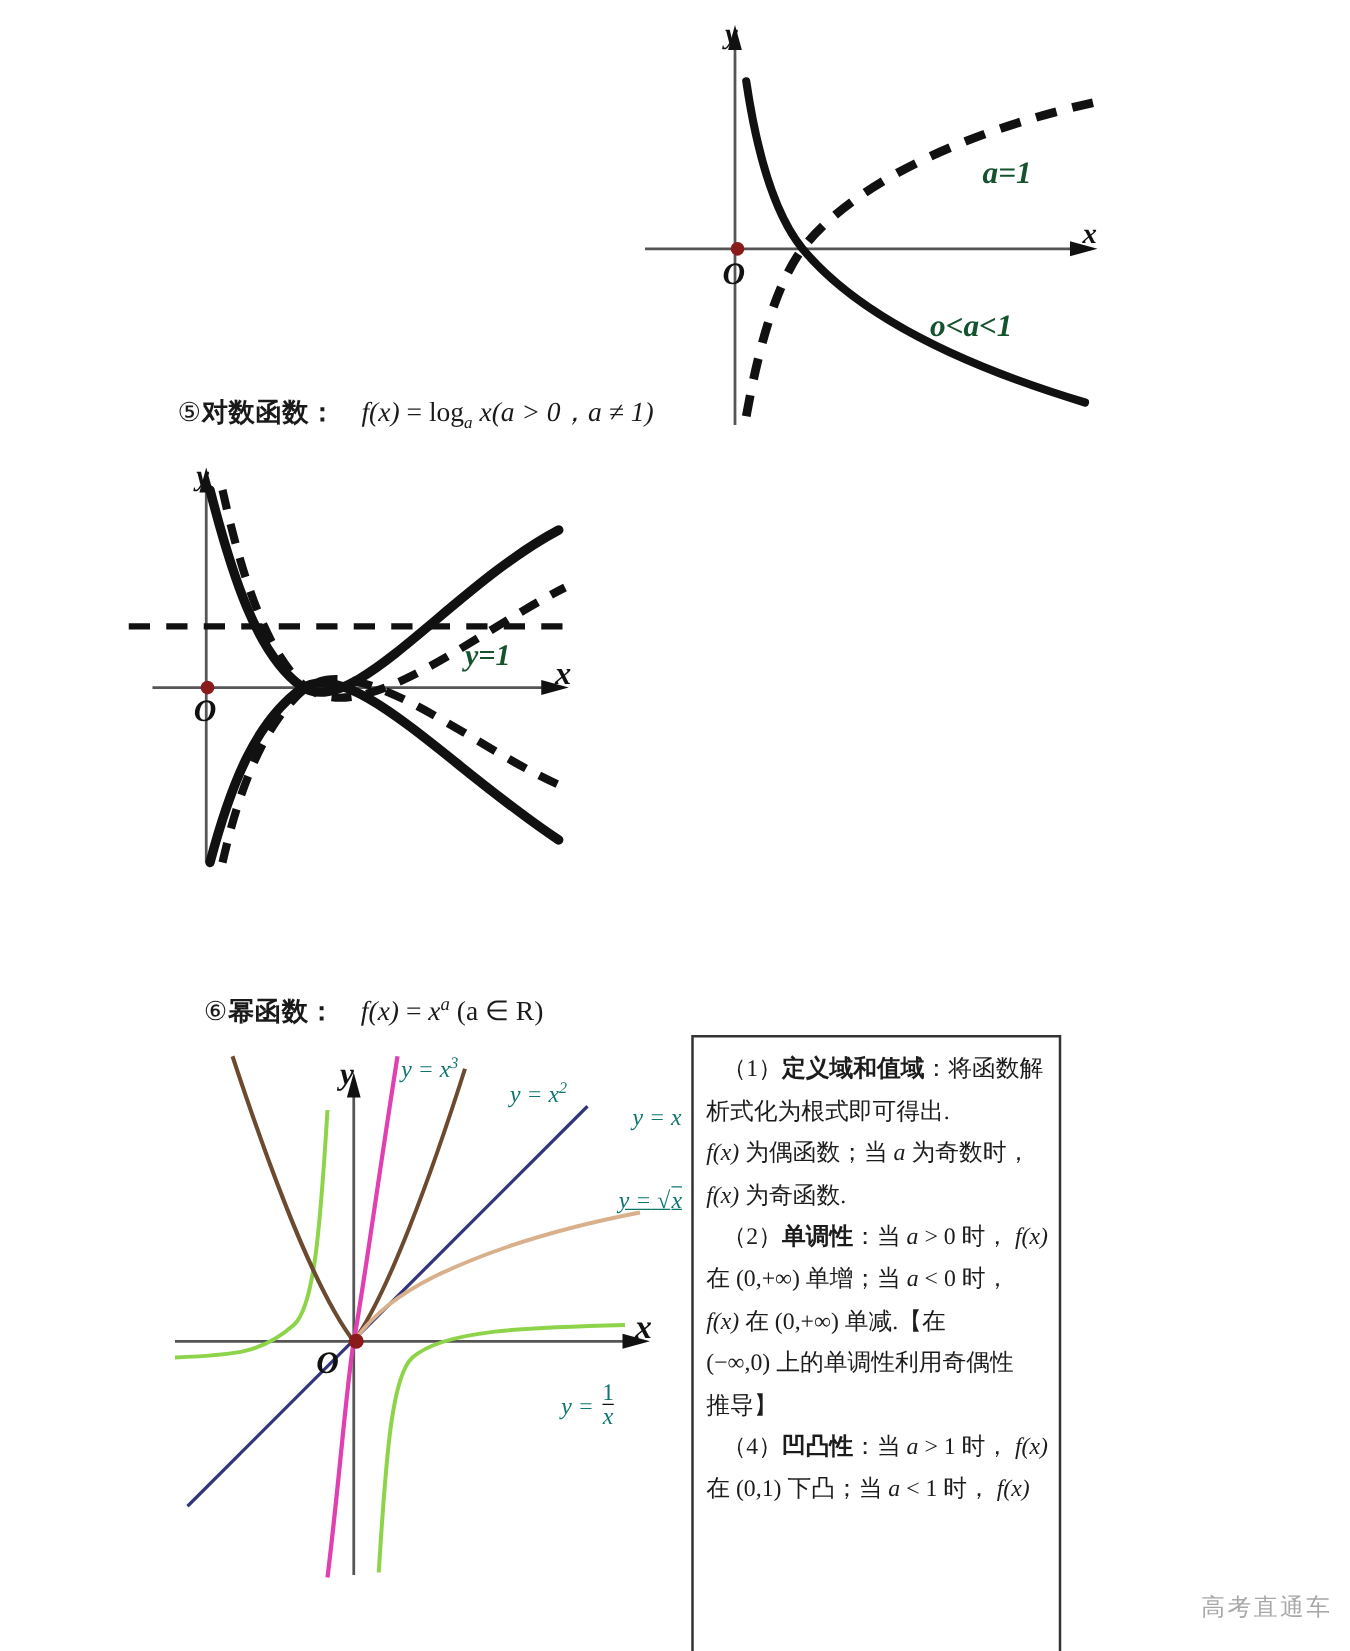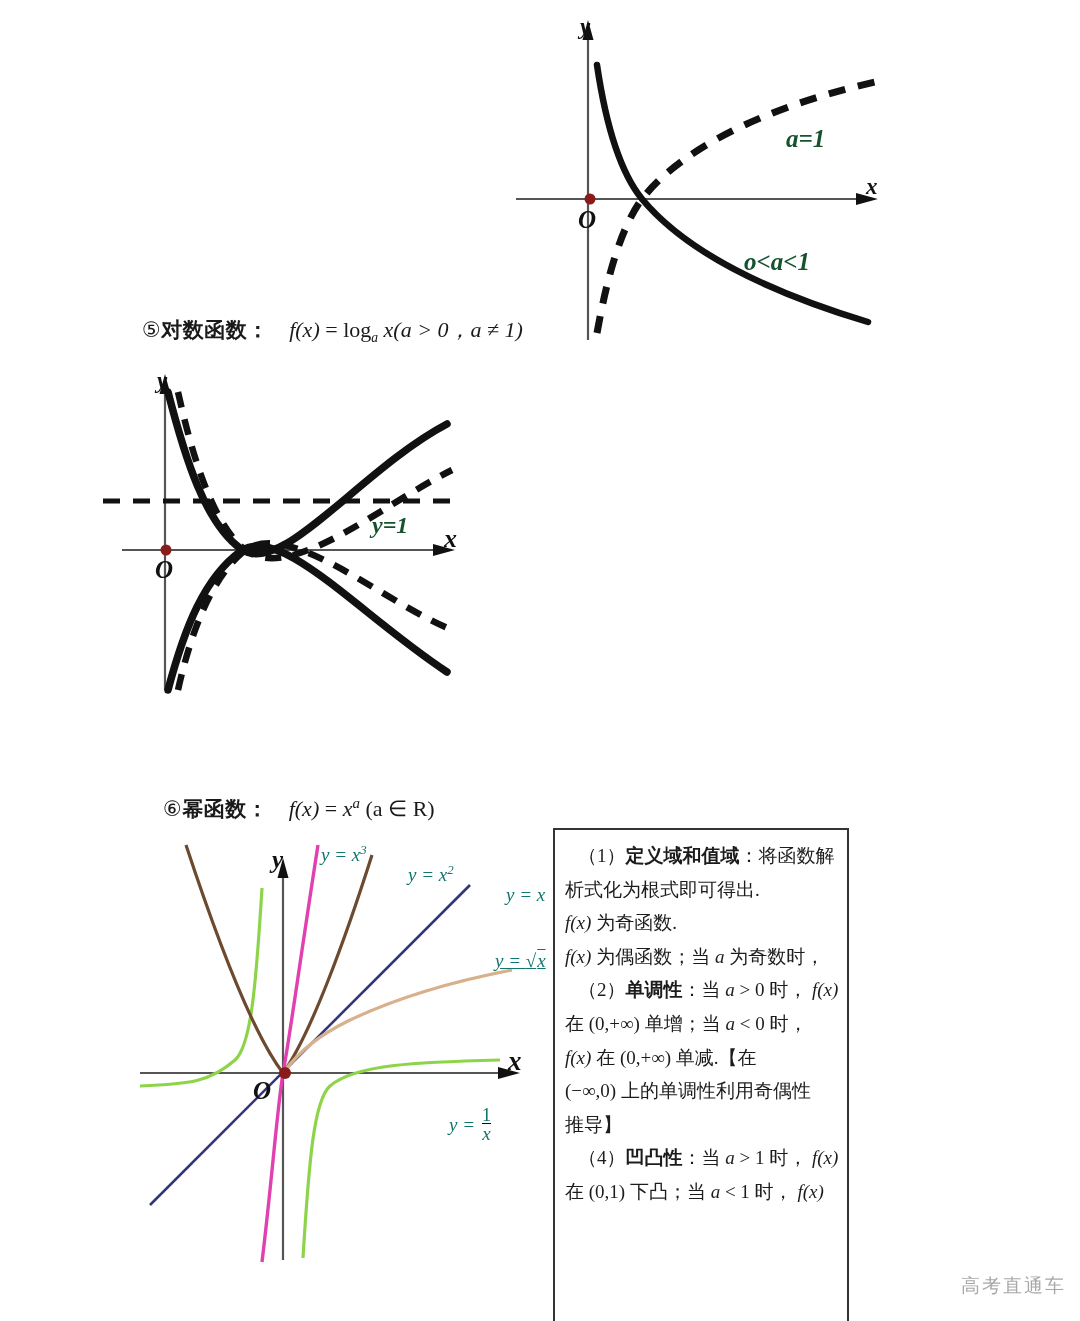--- a/index.html
+++ b/index.html
@@ -240,22 +240,22 @@
   <span>y =</span>
   <span class="frac">
     <span class="num">1</span>
     <span class="den">x</span>
   </span>
 </div>
 
 <div class="infobox" id="infobox">
     <div class="infoline ind"><span>（1）</span><span class="b">定义域和值域</span><span>：将函数解</span></div>
     <div class="infoline"><span>析式化为根式即可得出.</span></div>
+    <div class="infoline"><span class="it">f(x)</span><span> 为偶函数；当 </span><span class="it">a</span><span> 为奇数时，</span></div>
     <div class="infoline"><span class="it">f(x)</span><span> 为奇函数.</span></div>
-    <div class="infoline"><span class="it">f(x)</span><span> 为偶函数；当 </span><span class="it">a</span><span> 为奇数时，</span></div>
     <div class="infoline ind"><span>（2）</span><span class="b">单调性</span><span>：当 </span><span class="it">a</span><span> &gt; 0 时， </span><span class="it">f(x)</span></div>
     <div class="infoline"><span>在 (0,+∞) 单增；当 </span><span class="it">a</span><span> &lt; 0 时，</span></div>
     <div class="infoline"><span class="it">f(x)</span><span> 在 (0,+∞) 单减.【在</span></div>
     <div class="infoline"><span>(−∞,0) 上的单调性利用奇偶性</span></div>
     <div class="infoline"><span>推导】</span></div>
     <div class="infoline ind"><span>（4）</span><span class="b">凹凸性</span><span>：当 </span><span class="it">a</span><span> &gt; 1 时， </span><span class="it">f(x)</span></div>
     <div class="infoline"><span>在 (0,1) 下凸；当 </span><span class="it">a</span><span> &lt; 1 时， </span><span class="it">f(x)</span></div>
   </div>
 
 <div class="watermark">高考直通车</div>

